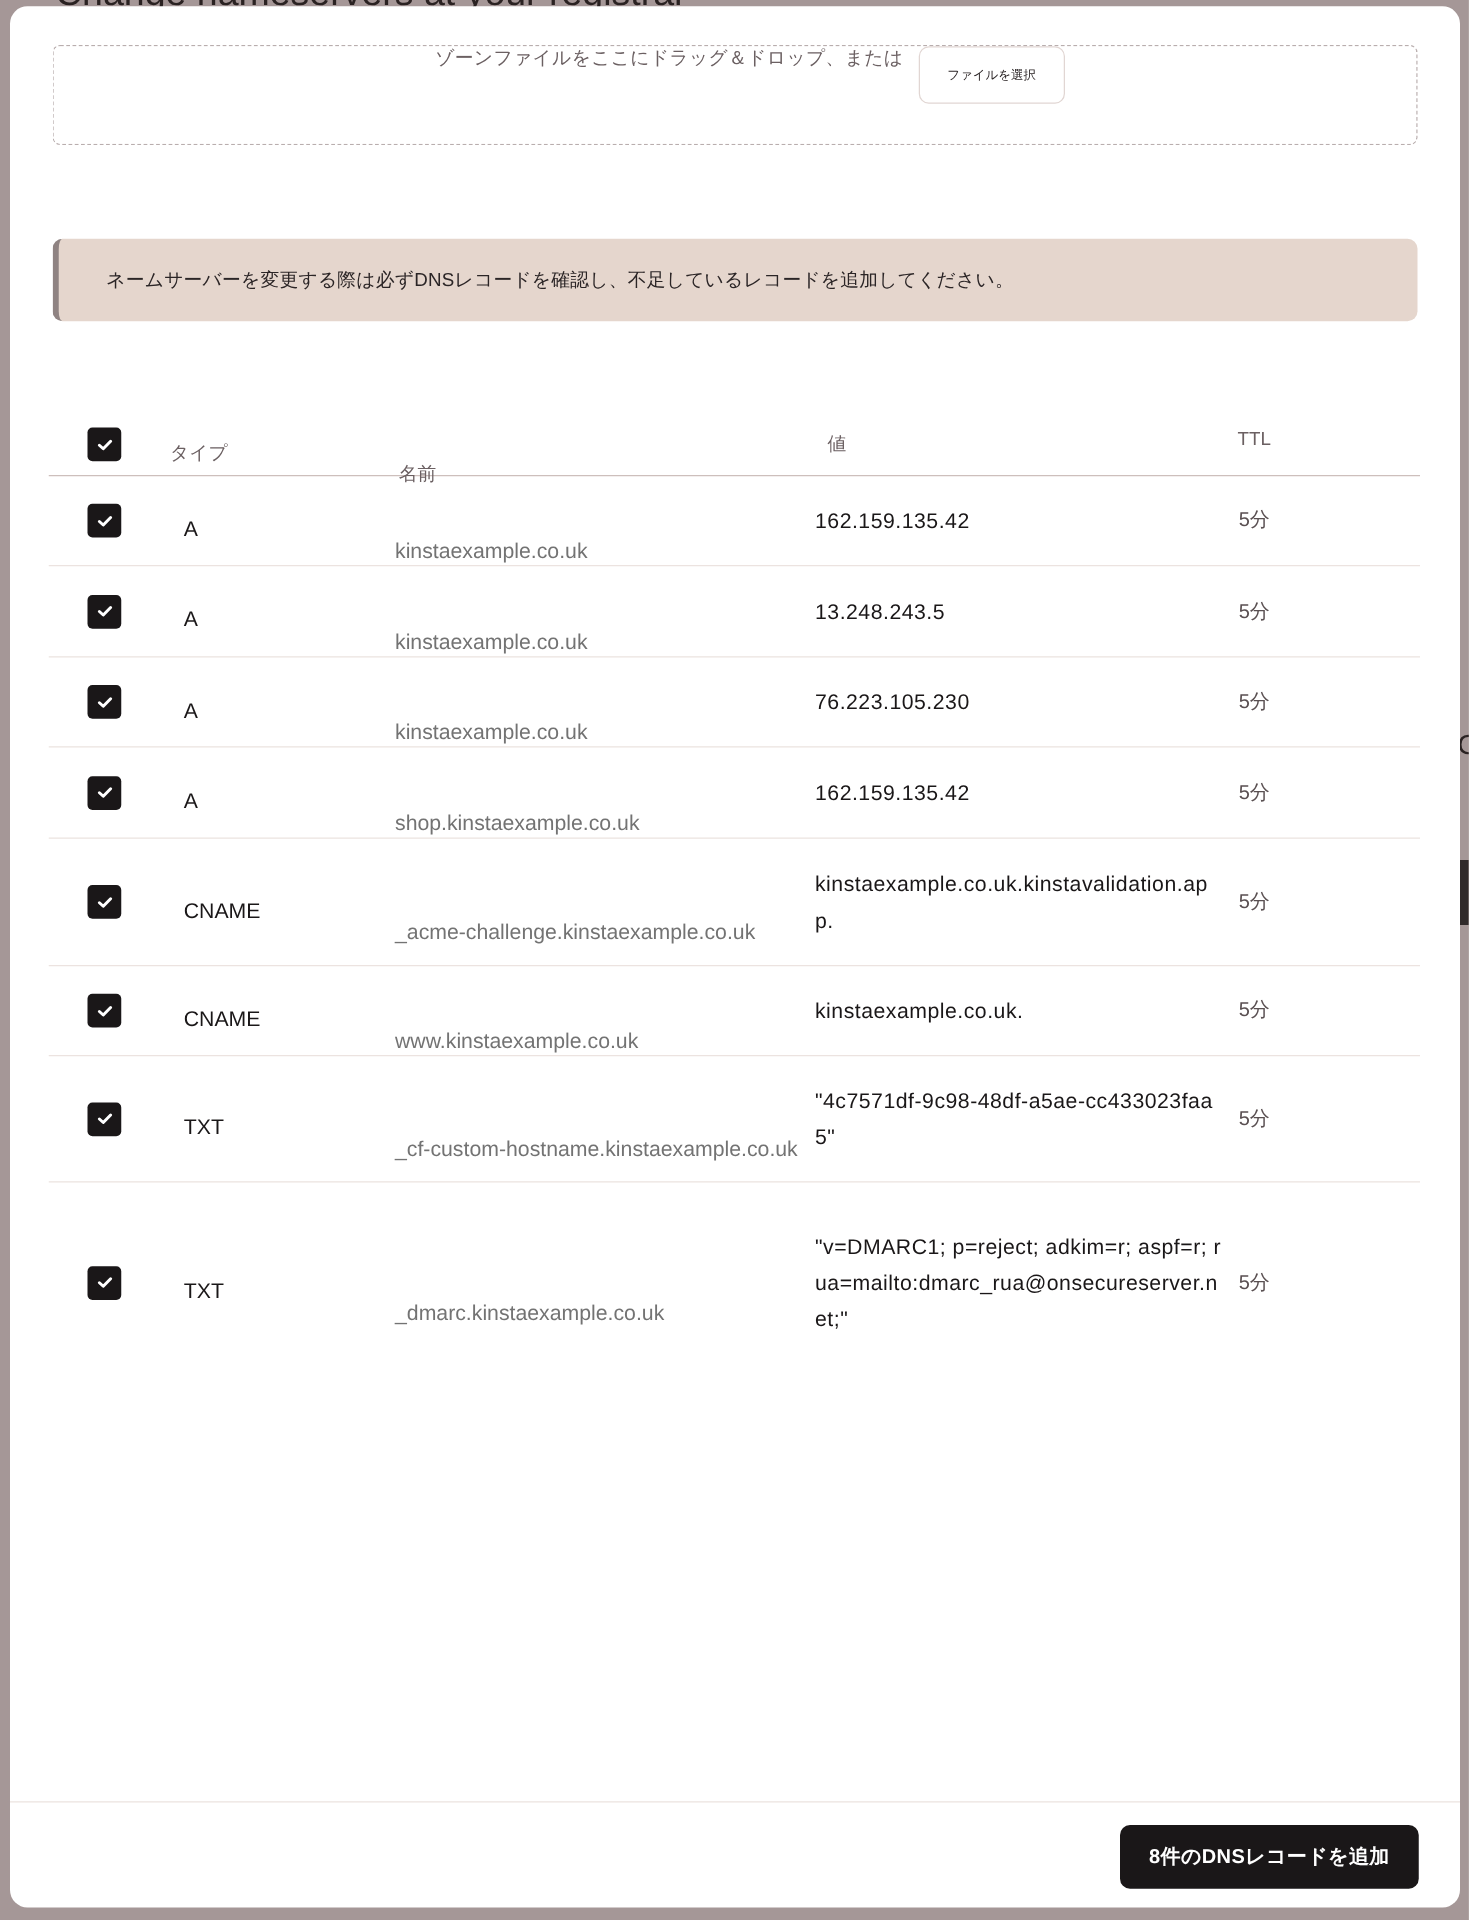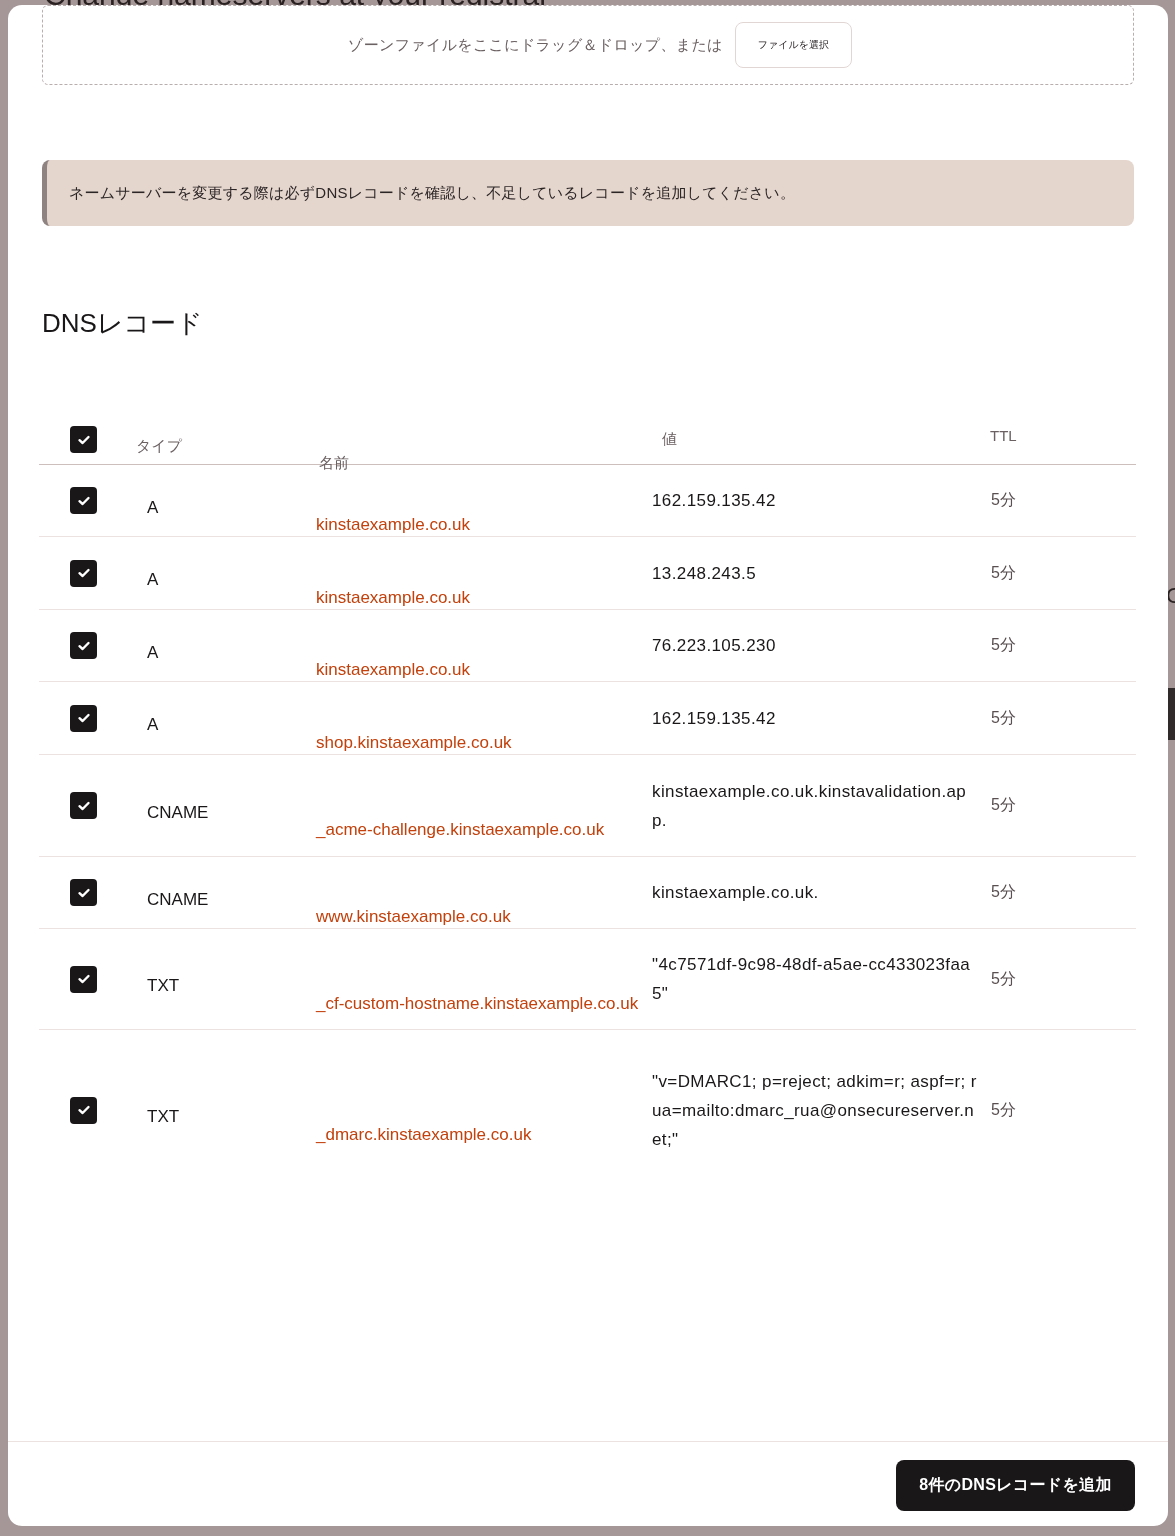--- a/index.html
+++ b/index.html
@@ -40,32 +40,32 @@
       font-size: 14px; font-weight: 700; margin-left: 16px; color: #2b2526; cursor: pointer;
     }
     .close-icon {
       position: absolute; right: 38px; top: 38px; width: 18px; height: 18px; cursor: pointer;
     }
     .body { padding: 0 34px; }
     .intro {
       margin-top: 38px; font-size: 15px; color: #6b6062; letter-spacing: 0.3px;
     }
     .dropzone {
-      height: 80px; border: 1.5px dashed #b9aeae; border-radius: 6px;
-      display: flex; align-items: center; justify-content: center; padding-left: 24px;
+      margin-top: 31px; height: 80px; border: 1.5px dashed #b9aeae; border-radius: 6px;
+      display: flex; justify-content: center; padding-left: 24px;
     }
     .dropzone-text { font-size: 15px; color: #6b6062; letter-spacing: 0.3px; }
     .select-file-btn {
       margin-left: 12px; height: 46px; padding: 0 22px; border: 1px solid #e1d6d3;
       border-radius: 8px; background: #fff; font-size: 10px; color: #2b2526;
       display: flex; align-items: center; cursor: pointer; font-family: inherit;
     }
     .notice {
       margin-top: 75px; height: 66px; background: #e5d6cd; border-radius: 8px;
-      border-left: 5px solid #8f8382; display: flex; align-items: center; padding-left: 22px;
+      border-left: 5px solid #8f8382; display: flex; align-items: center; padding-left: 38px;
     }
     .notice-text { font-size: 15px; color: #2b2526; letter-spacing: 0.2px; }
     .section-title {
       margin-top: 80px; font-size: 26px; font-weight: 500; color: #1a1718;
     }
     .table { margin-top: 74px; margin-left: -3px; width: 1097px; }
     .thead {
       display: flex; align-items: center; height: 50px;
       border-bottom: 1.5px solid #cdbfbc;
     }
@@ -78,21 +78,21 @@
     .c-value { width: 338px; }
     .c-ttl { width: 100px; }
     .thead .c-type, .thead .c-name, .thead .c-value, .thead .c-ttl {
       font-size: 15px; color: #6b6062;
     }
     .thead .c-type { padding-left: 0; }
     .thead .c-name { padding-left: 3px; }
     .thead .c-value { padding-left: 10px; }
     .thead .c-ttl { padding-left: 0; margin-top: -8px; }
     .row .c-type { padding-left: 11px; font-size: 17px; color: #1a1718; }
-    .row .c-name { font-size: 17px; color: #c2410c; line-height: 29px; word-break: break-all; }
+    .row .c-name { font-size: 17px; color: #737373; line-height: 29px; word-break: break-all; }
     .row .c-value { font-size: 17px; color: #1a1718; line-height: 29px; word-break: break-all; padding-right: 10px; letter-spacing: 0.4px; }
     .row .c-ttl { font-size: 16px; color: #5a5052; padding-left: 1px; }
     .checkbox {
       width: 27px; height: 27px; background: #1a1718; border-radius: 4px;
       display: flex; align-items: center; justify-content: center; cursor: pointer;
     }
     .checkbox svg { width: 14px; height: 14px; }
     .footer {
       position: absolute; left: 0; bottom: 0; width: 100%; height: 85px;
       border-top: 1px solid #ece3e0;
@@ -119,21 +119,20 @@
 
     <div class="dropzone">
       <span class="dropzone-text">ゾーンファイルをここにドラッグ＆ドロップ、または</span>
       <button class="select-file-btn">ファイルを選択</button>
     </div>
 
     <div class="notice">
       <span class="notice-text">ネームサーバーを変更する際は必ずDNSレコードを確認し、不足しているレコードを追加してください。</span>
     </div>
 
-    <h2 class="section-title">DNSレコード</h2>
 
     <div class="table">
       <div class="thead">
         <div class="c-check">
           <div class="checkbox">
             <svg viewBox="0 0 14 14">
                 <path d="M2.5 7.2 L5.6 10 L11.5 4" stroke="#fff" stroke-width="2.4" fill="none" stroke-linecap="round" stroke-linejoin="round"></path>
               </svg>
           </div>
         </div>

